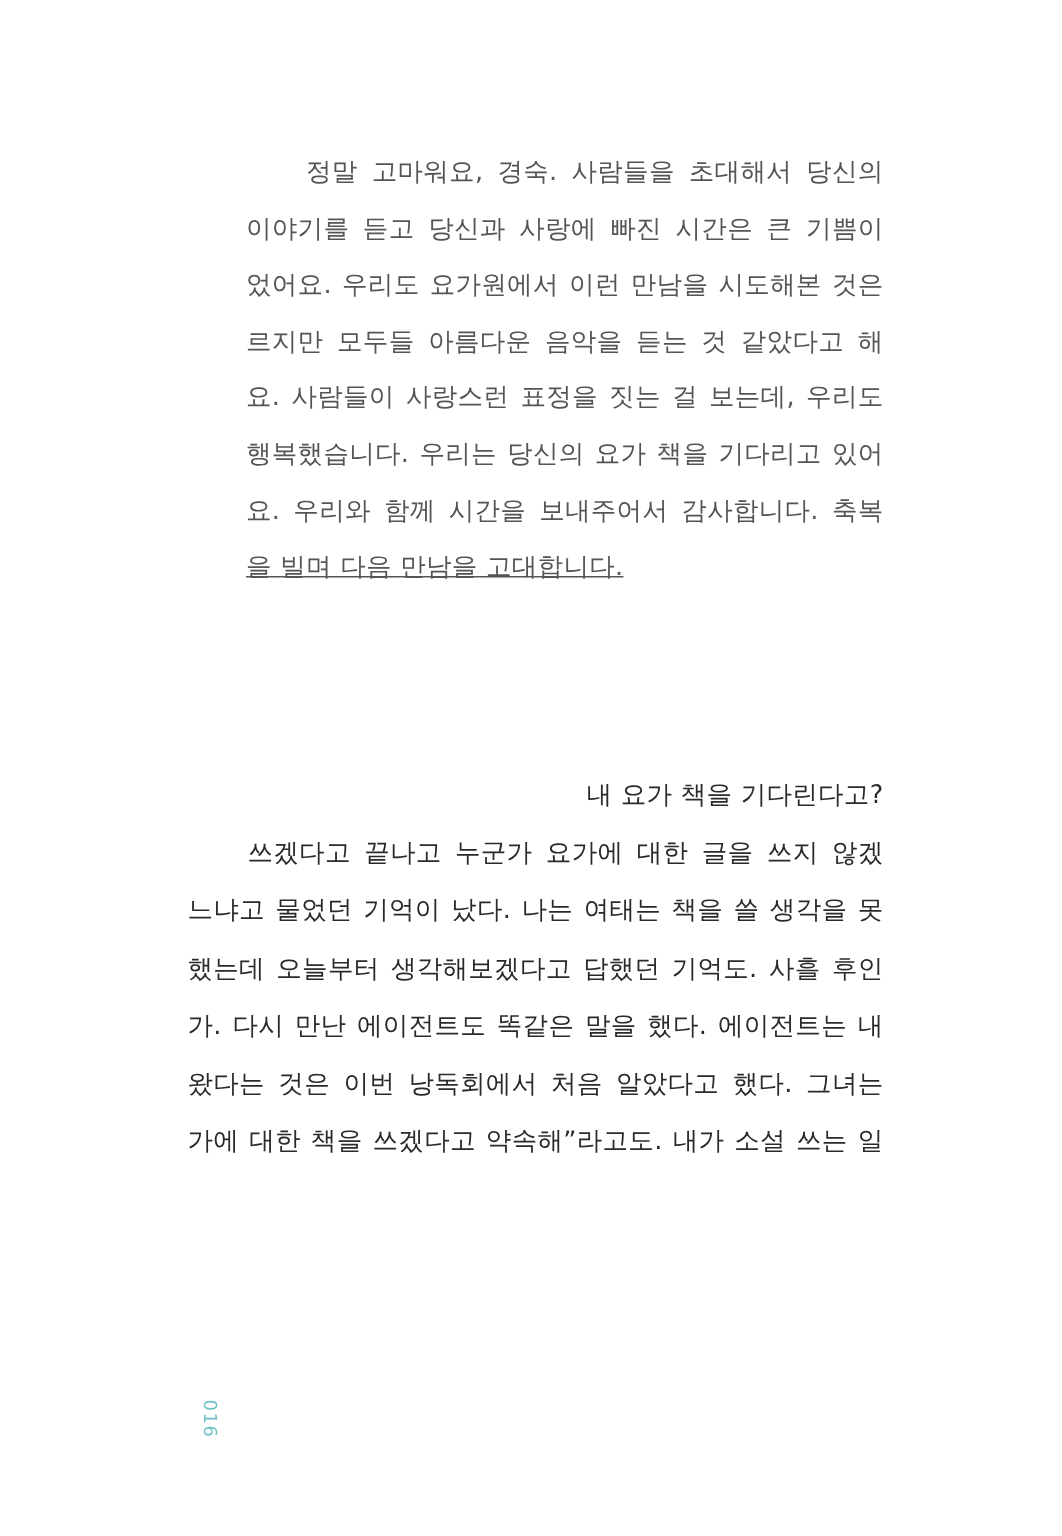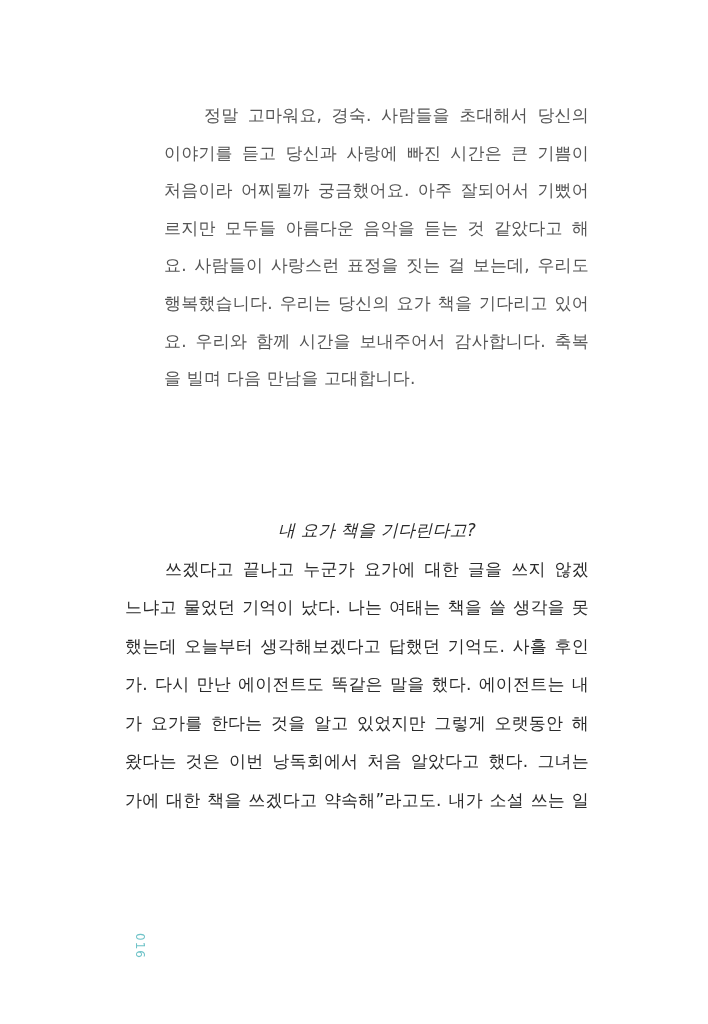--- a/index.html
+++ b/index.html
@@ -34,20 +34,21 @@
     }
     .line {
       display: block;
       white-space: nowrap;
       text-align: justify;
       text-align-last: justify;
       height: 37.6px;
     }
     .line.last {
       text-align-last: left;
+      text-decoration: underline;
     }
     .line.indent {
       padding-left: 40px;
     }
     .body-block {
       position: absolute;
       left: 103px;
       top: 511px;
       width: 464px;
       color: #2a2a2a;
@@ -59,22 +60,21 @@
       height: 38.5px;
     }
     .body-block .line.indent {
       padding-left: 40px;
     }
     .heading-line {
       display: block;
       padding-left: 40px;
       white-space: nowrap;
       height: 38.5px;
-      text-align: center;
-      font-style: italic;
+      text-align: right;
     }
     .page-number {
       position: absolute;
       left: 105px;
       top: 933px;
       width: 26px;
       height: 26px;
       color: #6fc3c8;
       font-size: 12px;
       letter-spacing: 1px;
@@ -86,34 +86,33 @@
     }
   </style>
 </head>
 <body>
 
 <div class="page">
 
   <div class="letter-block">
     <span class="line indent">정말 고마워요, 경숙. 사람들을 초대해서 당신의</span>
     <span class="line">이야기를 듣고 당신과 사랑에 빠진 시간은 큰 기쁨이</span>
-    <span class="line">처음이라 어찌될까 궁금했어요. 아주 잘되어서 기뻤어</span>
+    <span class="line">었어요. 우리도 요가원에서 이런 만남을 시도해본 것은</span>
     <span class="line">르지만 모두들 아름다운 음악을 듣는 것 같았다고 해</span>
     <span class="line">요. 사람들이 사랑스런 표정을 짓는 걸 보는데, 우리도</span>
     <span class="line">행복했습니다. 우리는 당신의 요가 책을 기다리고 있어</span>
     <span class="line">요. 우리와 함께 시간을 보내주어서 감사합니다. 축복</span>
     <span class="line last">을 빌며 다음 만남을 고대합니다.</span>
   </div>
 
   <div class="body-block">
     <span class="heading-line">내 요가 책을 기다린다고?</span>
     <span class="line indent">쓰겠다고 끝나고 누군가 요가에 대한 글을 쓰지 않겠</span>
     <span class="line">느냐고 물었던 기억이 났다. 나는 여태는 책을 쓸 생각을 못</span>
     <span class="line">했는데 오늘부터 생각해보겠다고 답했던 기억도. 사흘 후인</span>
     <span class="line">가. 다시 만난 에이전트도 똑같은 말을 했다. 에이전트는 내</span>
-    <span class="line">가 요가를 한다는 것을 알고 있었지만 그렇게 오랫동안 해</span>
     <span class="line">왔다는 것은 이번 낭독회에서 처음 알았다고 했다. 그녀는</span>
     <span class="line">가에 대한 책을 쓰겠다고 약속해”라고도. 내가 소설 쓰는 일</span>
   </div>
 
   <div class="page-number">016</div>
 
 </div>
 
 </body></html>

